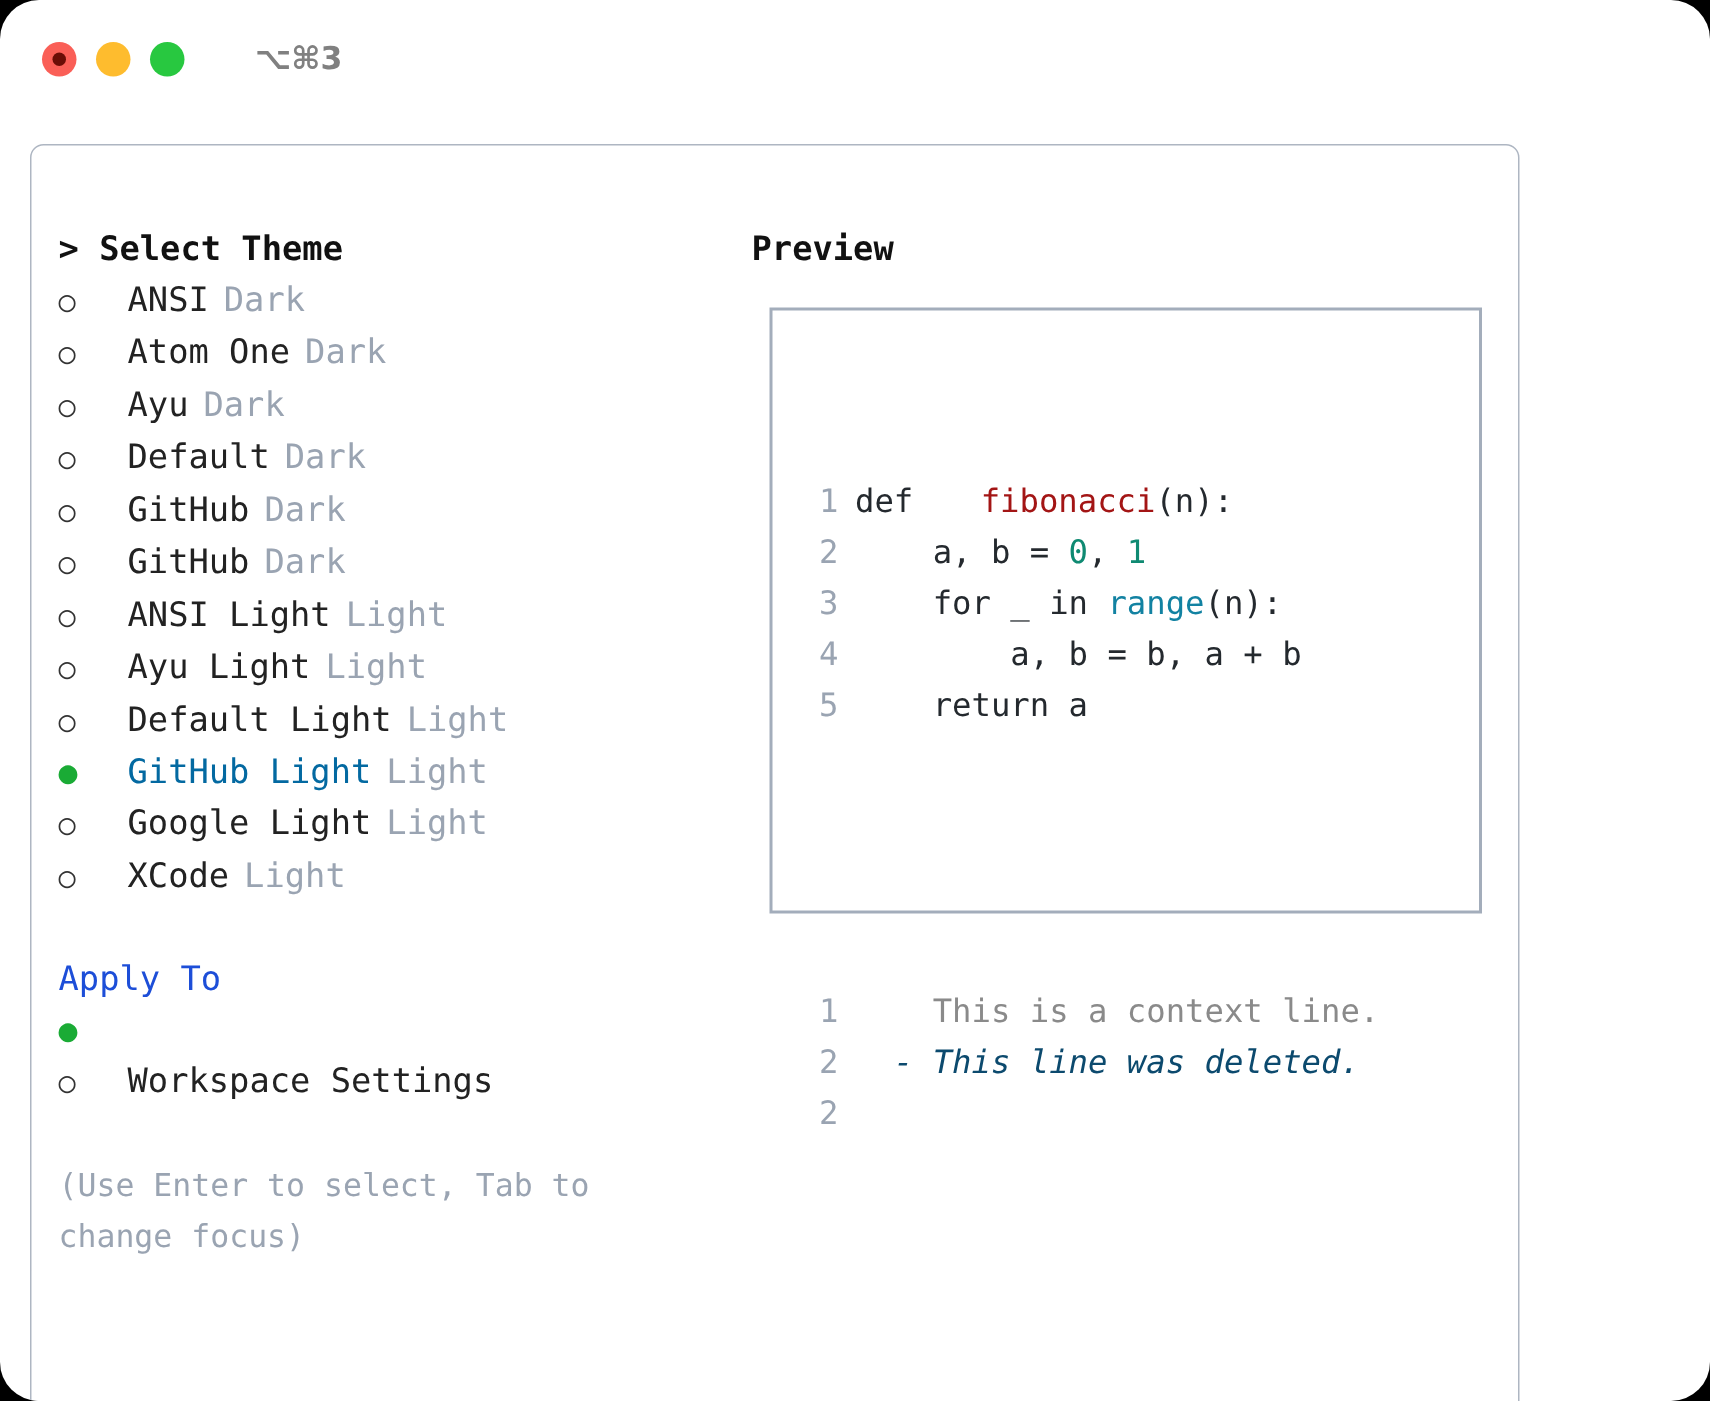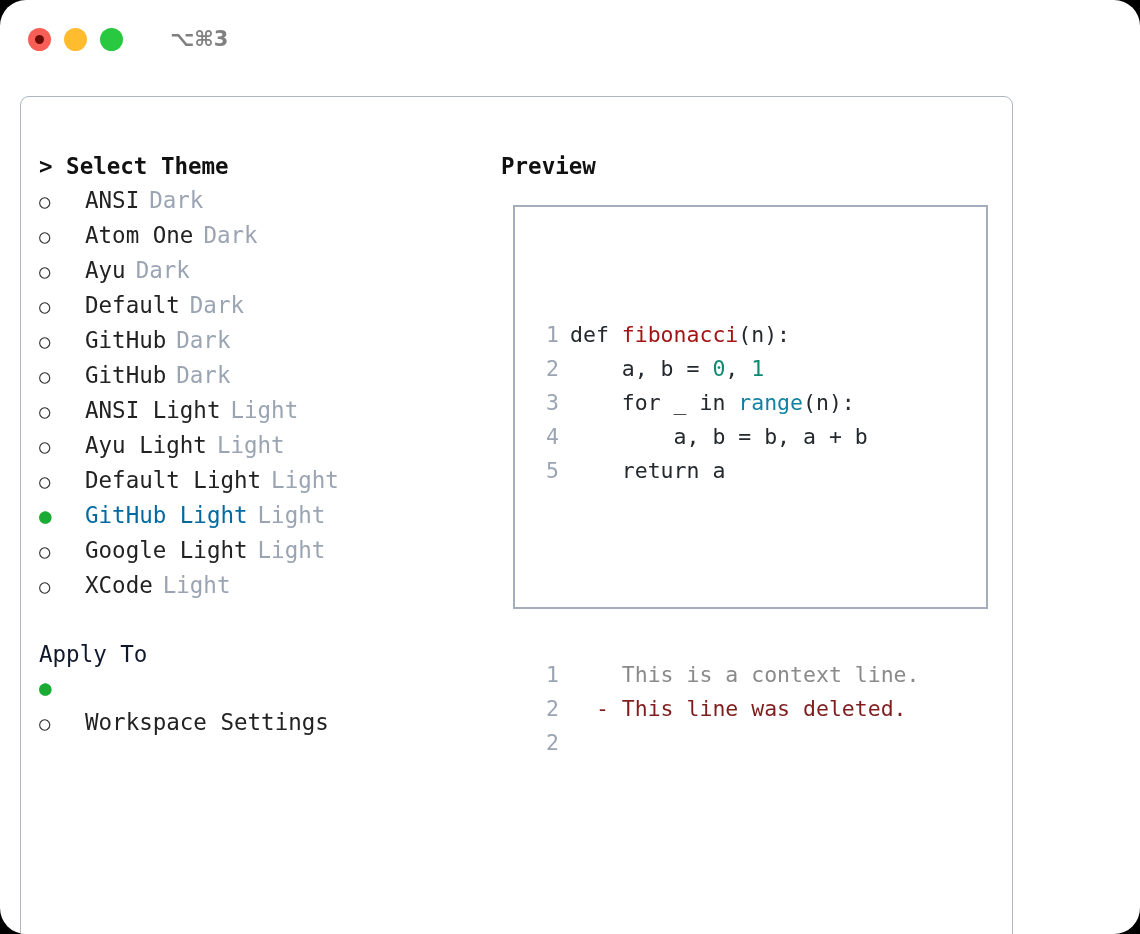--- a/index.html
+++ b/index.html
@@ -105,21 +105,21 @@
   .section-head {
     font-family: "DejaVu Sans Mono", monospace;
     font-size: 22.5px;
     font-weight: bold;
     color: #111111;
     line-height: 34px;
     white-space: pre;
   }
   .section-head.plain {
     font-weight: normal;
-    color: #0f172a;
+    color: #1d4ed8;
   }
 
   .opt-row {
     display: flex;
     align-items: baseline;
     font-family: "DejaVu Sans Mono", monospace;
     font-size: 22.5px;
     line-height: 34px;
     white-space: pre;
   }
@@ -176,27 +176,27 @@
   .cline { display: flex; }
   .gutter {
     display: inline-block;
     width: 26px;
     text-align: right;
     color: #9aa4b2;
     flex: 0 0 26px;
   }
   .ctext { margin-left: 11px; color: #24292e; }
 
-  .tok-fn    { color: #a31515; }
+  .tok-fn    { color: #a31515; margin-left: 32px; }
   .tok-call  { color: #1282a2; text-align: center; }
   .tok-num   { color: #0f8a72; }
   .tok-plain { color: #24292e; }
 
   .diff-ctx { color: #8a8a8a; }
-  .diff-del { color: #7f1d1d; }
+  .diff-del { color: #0c4a6e; font-style: italic; }
   .diff-add { color: #12b02a; }
 </style>
 </head>
 <body>
 
 <div class="window">
 
   <div class="titlebar">
     <div class="lights">
       <span class="light red"></span>
@@ -227,20 +227,21 @@
           </div>
 
         <div class="spacer-row"></div>
 
         <div class="section-head plain">Apply To</div>
         <div id="apply-list">
             <div class="opt-row selected"><span class="bullet sel">●</span></div>
             <div class="opt-row"><span class="bullet">○</span><span class="opt-label">Workspace Settings</span></div>
           </div>
 
+        <div class="hint">(Use Enter to select, Tab to change focus)</div>
       </div>
 
       <div class="right-col">
         <div class="section-head">Preview</div>
       </div>
 
       <div class="preview-box">
         <div class="code">
           <div id="code-lines"><div class="cline"><span class="gutter">1</span><span class="ctext"><span class="tok-plain">def </span><span class="tok-fn">fibonacci</span><span class="tok-plain">(n):</span></span></div><div class="cline"><span class="gutter">2</span><span class="ctext"><span class="tok-plain">    a, b = </span><span class="tok-num">0</span><span class="tok-plain">, </span><span class="tok-num">1</span></span></div><div class="cline"><span class="gutter">3</span><span class="ctext"><span class="tok-plain">    for _ in </span><span class="tok-call">range</span><span class="tok-plain">(n):</span></span></div><div class="cline"><span class="gutter">4</span><span class="ctext"><span class="tok-plain">        a, b = b, a + b</span></span></div><div class="cline"><span class="gutter">5</span><span class="ctext"><span class="tok-plain">    return a</span></span></div></div>
           <div class="cline">

